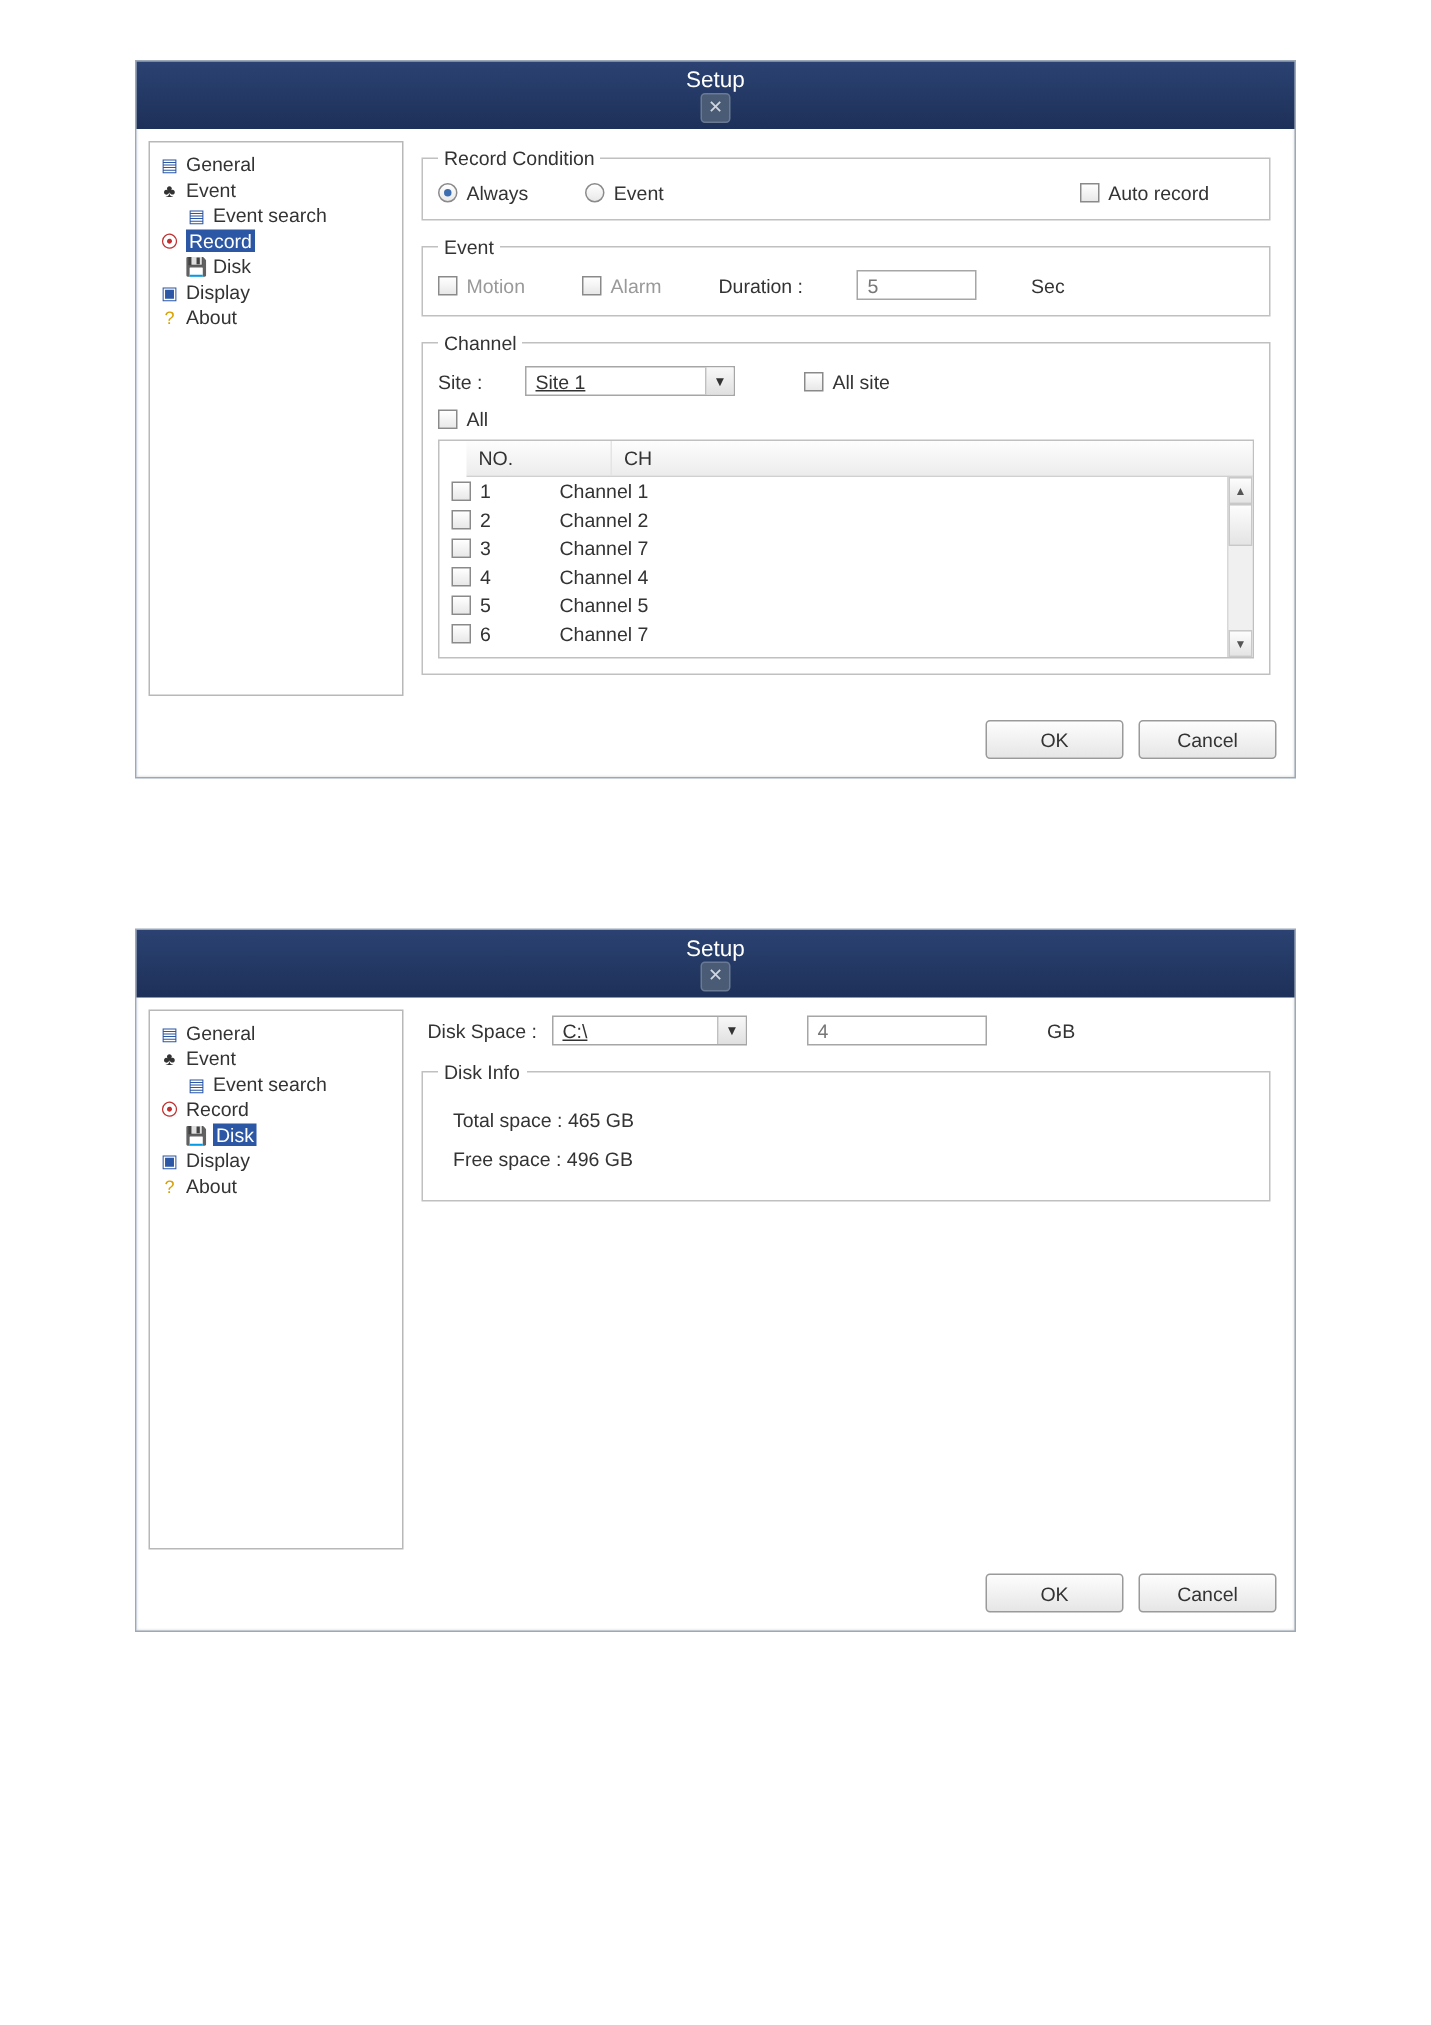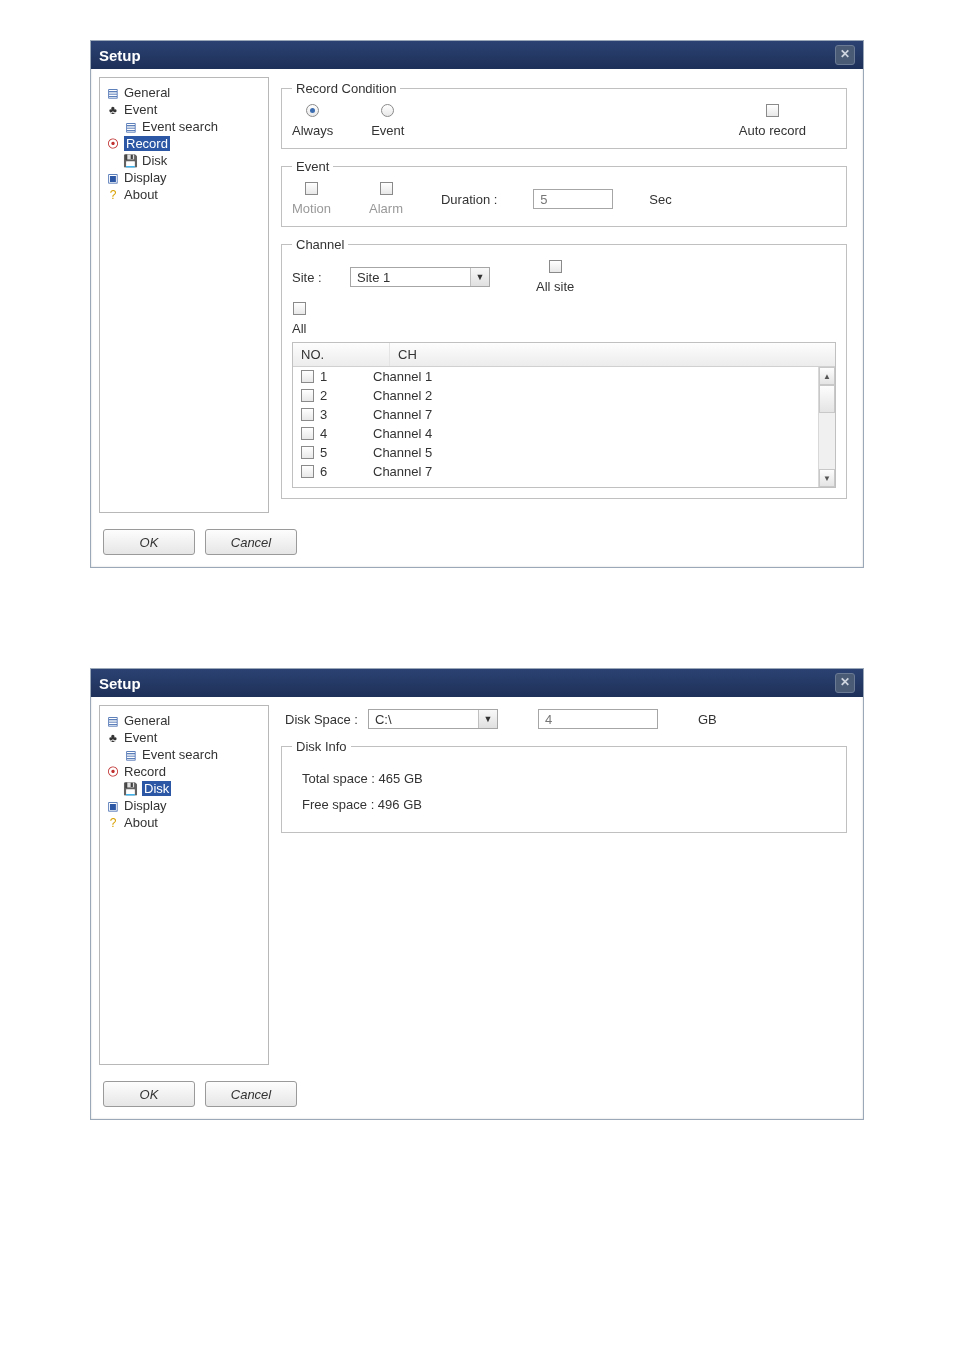--- a/index.html
+++ b/index.html
@@ -16,26 +16,27 @@
   }
   .dialog {
     border: 1px solid #9aa8b8;
     box-shadow: 0 0 2px rgba(0,0,0,0.2) inset;
     margin-bottom: 100px;
     background: #fff;
   }
   .titlebar {
     background: linear-gradient(#2b4272,#1d3058);
     color: #fff;
-    font-weight: bold;
+    font-weight: normal;
     padding: 4px 8px;
     display: flex;
     align-items: center;
     justify-content: space-between;
     font-size: 15px;
+    flex-direction: column;
   }
   .close-btn {
     width: 18px;
     height: 18px;
     border: 1px solid #6a7a94;
     border-radius: 3px;
     background: #4a5b76;
     color: #cfd6e0;
     font-size: 12px;
     line-height: 16px;
@@ -106,21 +107,20 @@
   .radio { border-radius: 50%; }
   .radio .dot {
     width: 5px; height: 5px; border-radius: 50%;
     background: #3c6db0;
   }
   .ctl {
     display: inline-flex;
     align-items: center;
     gap: 6px;
     margin-right: 30px;
-    flex-direction: column;
   }
   .textbox {
     border: 1px solid #a6a6a6;
     background: #fff;
     padding: 2px 6px;
     height: 20px;
     box-sizing: border-box;
     display: inline-flex;
     align-items: center;
     color: #777;
@@ -131,20 +131,21 @@
     height: 20px;
     box-sizing: border-box;
     background: #fff;
   }
   .combo .val {
     padding: 2px 6px;
     flex: 1;
     display: flex;
     align-items: center;
     min-width: 90px;
+    text-decoration: underline;
   }
   .combo .arrow {
     width: 18px;
     border-left: 1px solid #c0c0c0;
     display: flex;
     align-items: center;
     justify-content: center;
     background: linear-gradient(#f8f8f8,#e0e0e0);
     font-size: 9px;
     color: #333;
@@ -152,20 +153,21 @@
   .ch-table {
     border: 1px solid #c0c0c0;
     margin-top: 6px;
     position: relative;
   }
   .ch-head {
     display: flex;
     background: linear-gradient(#fdfdfd,#ececec);
     border-bottom: 1px solid #d0d0d0;
     font-size: 13px;
+    margin-left: 18px;
   }
   .ch-head .c1 { width: 80px; padding: 4px 8px; border-right: 1px solid #e4e4e4;}
   .ch-head .c2 { flex:1; padding: 4px 8px; }
   .ch-body { height: 120px; overflow: hidden; position: relative; }
   .ch-row {
     display: flex;
     padding: 2px 8px;
     align-items: center;
   }
   .ch-row .c1 { width: 72px; display:flex; align-items:center; gap:6px;}
@@ -193,23 +195,23 @@
     margin:0;
     position: relative;
   }
   .sb .thumb .t {
     position:absolute; top:0; left:0; right:0; height:26px;
     background: linear-gradient(#fdfdfd,#e4e4e4);
     border:1px solid #c8c8c8;
   }
   .button-bar {
     display:flex;
+    justify-content:flex-end;
     gap: 10px;
     padding: 8px 12px 12px 12px;
-    font-style: italic;
   }
   .btn-std {
     min-width: 90px;
     height: 24px;
     border: 1px solid #9a9a9a;
     border-radius: 3px;
     background: linear-gradient(#fdfdfd,#e6e6e6);
     display:flex; align-items:center; justify-content:center;
     cursor:pointer;
     font-size: 13px;

